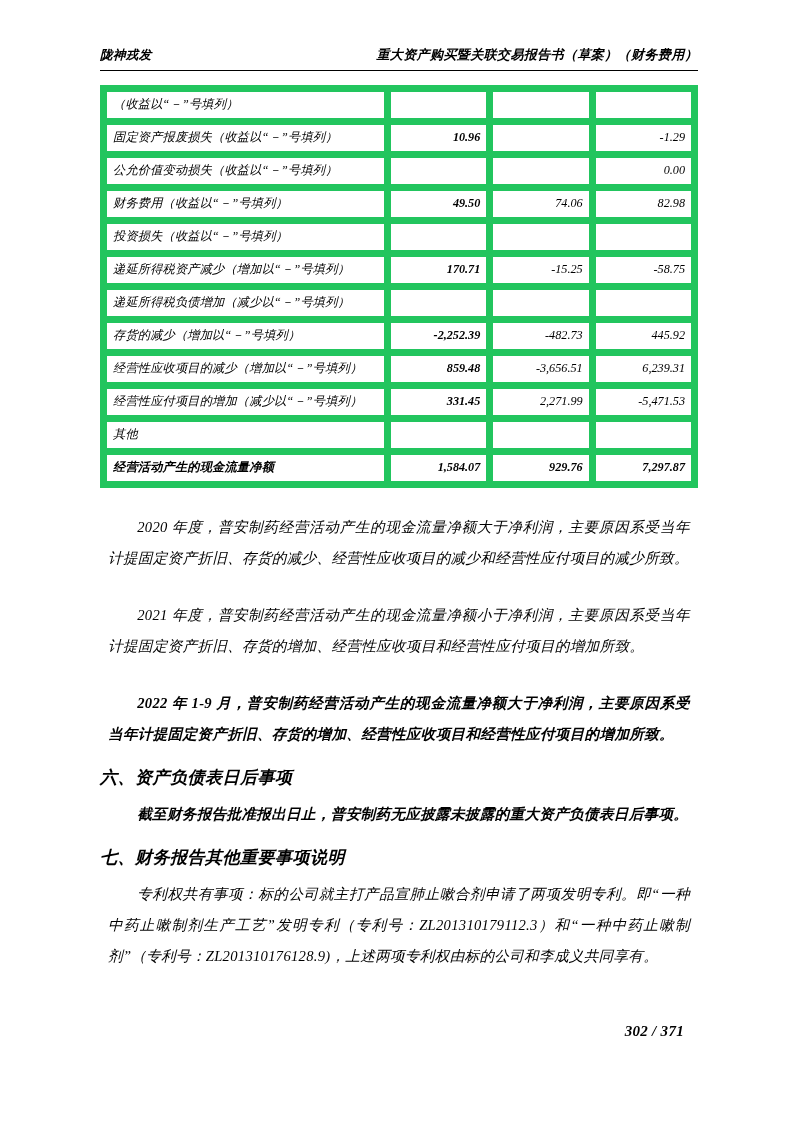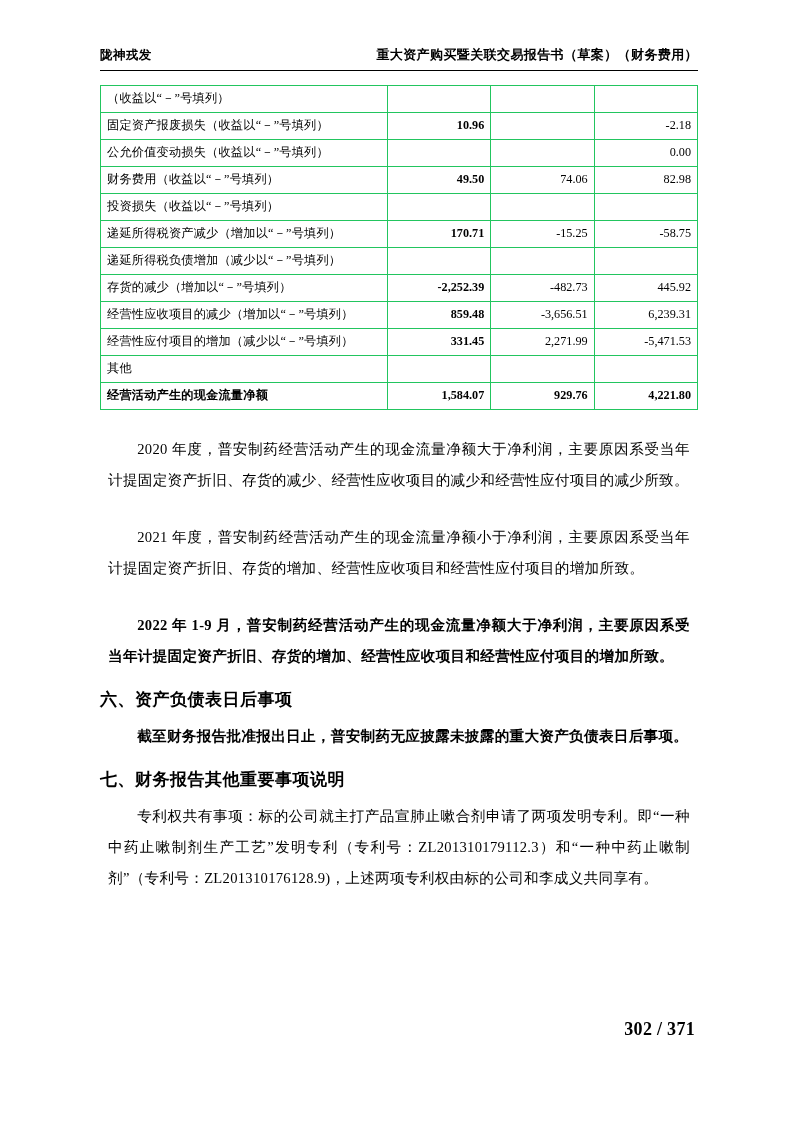--- a/index.html
+++ b/index.html
@@ -12,20 +12,21 @@
   }
   .page {
     width: 793px;
     height: 1122px;
     background: #ffffff;
     margin: 0 auto;
     position: relative;
     box-sizing: border-box;
     padding: 0;
     overflow: hidden;
+    font-style: italic;
   }
   .content {
     position: absolute;
     left: 100px;
     right: 95px;
     top: 46px;
   }
   
   .header {
     display: flex;
@@ -50,21 +51,21 @@
   }
 
   
   table.fin {
     border-collapse: collapse;
     width: 100%;
     font-size: 12.2px;
     table-layout: fixed;
   }
   table.fin td {
-    border: 1px solid #22c55e;
+    border: 7px solid #22c55e;
     padding: 4px 6px 5px 6px;
     height: 17px;
     vertical-align: middle;
     line-height: 1.25;
   }
   table.fin td.label {
     text-align: left;
     letter-spacing: 0.2px;
   }
   table.fin td.num {
@@ -97,23 +98,23 @@
     font-size: 17px;
     font-weight: bold;
     margin: 16px 0 10px 0;
     letter-spacing: 0.5px;
   }
   .spacer-10 { height: 10px; }
   .spacer-16 { height: 16px; }
 
   .pagenum {
     position: absolute;
-    right: 98px;
+    right: 109px;
     bottom: 82px;
-    font-size: 18px;
+    font-size: 15px;
     font-weight: bold;
     letter-spacing: 0.3px;
   }
 </style>
 </head>
 <body>
 
 <div class="page">
   <div class="content">
 
@@ -134,21 +135,21 @@
         <tr>
           <td class="label">（收益以“－”号填列）</td>
           <td class="num b"></td>
           <td class="num"></td>
           <td class="num"></td>
         </tr>
         <tr>
           <td class="label">固定资产报废损失（收益以“－”号填列）</td>
           <td class="num b">10.96</td>
           <td class="num"></td>
-          <td class="num">-2.18</td>
+          <td class="num">-1.29</td>
         </tr>
         <tr>
           <td class="label">公允价值变动损失（收益以“－”号填列）</td>
           <td class="num b"></td>
           <td class="num"></td>
           <td class="num">0.00</td>
         </tr>
         <tr>
           <td class="label">财务费用（收益以“－”号填列）</td>
           <td class="num b">49.50</td>
@@ -194,21 +195,21 @@
         <tr>
           <td class="label">其他</td>
           <td class="num b"></td>
           <td class="num"></td>
           <td class="num"></td>
         </tr>
         <tr class="total">
           <td class="label">经营活动产生的现金流量净额</td>
           <td class="num b">1,584.07</td>
           <td class="num">929.76</td>
-          <td class="num">4,221.80</td>
+          <td class="num">7,297.87</td>
         </tr>
       </tbody>
     </table>
 
     <div class="spacer-16"></div>
 
     <p class="body">2020 年度，普安制药经营活动产生的现金流量净额大于净利润，主要原因系受当年计提固定资产折旧、存货的减少、经营性应收项目的减少和经营性应付项目的减少所致。</p>
     <div class="spacer-10"></div>
     <p class="body">2021 年度，普安制药经营活动产生的现金流量净额小于净利润，主要原因系受当年计提固定资产折旧、存货的增加、经营性应收项目和经营性应付项目的增加所致。</p>
     <div class="spacer-10"></div>

